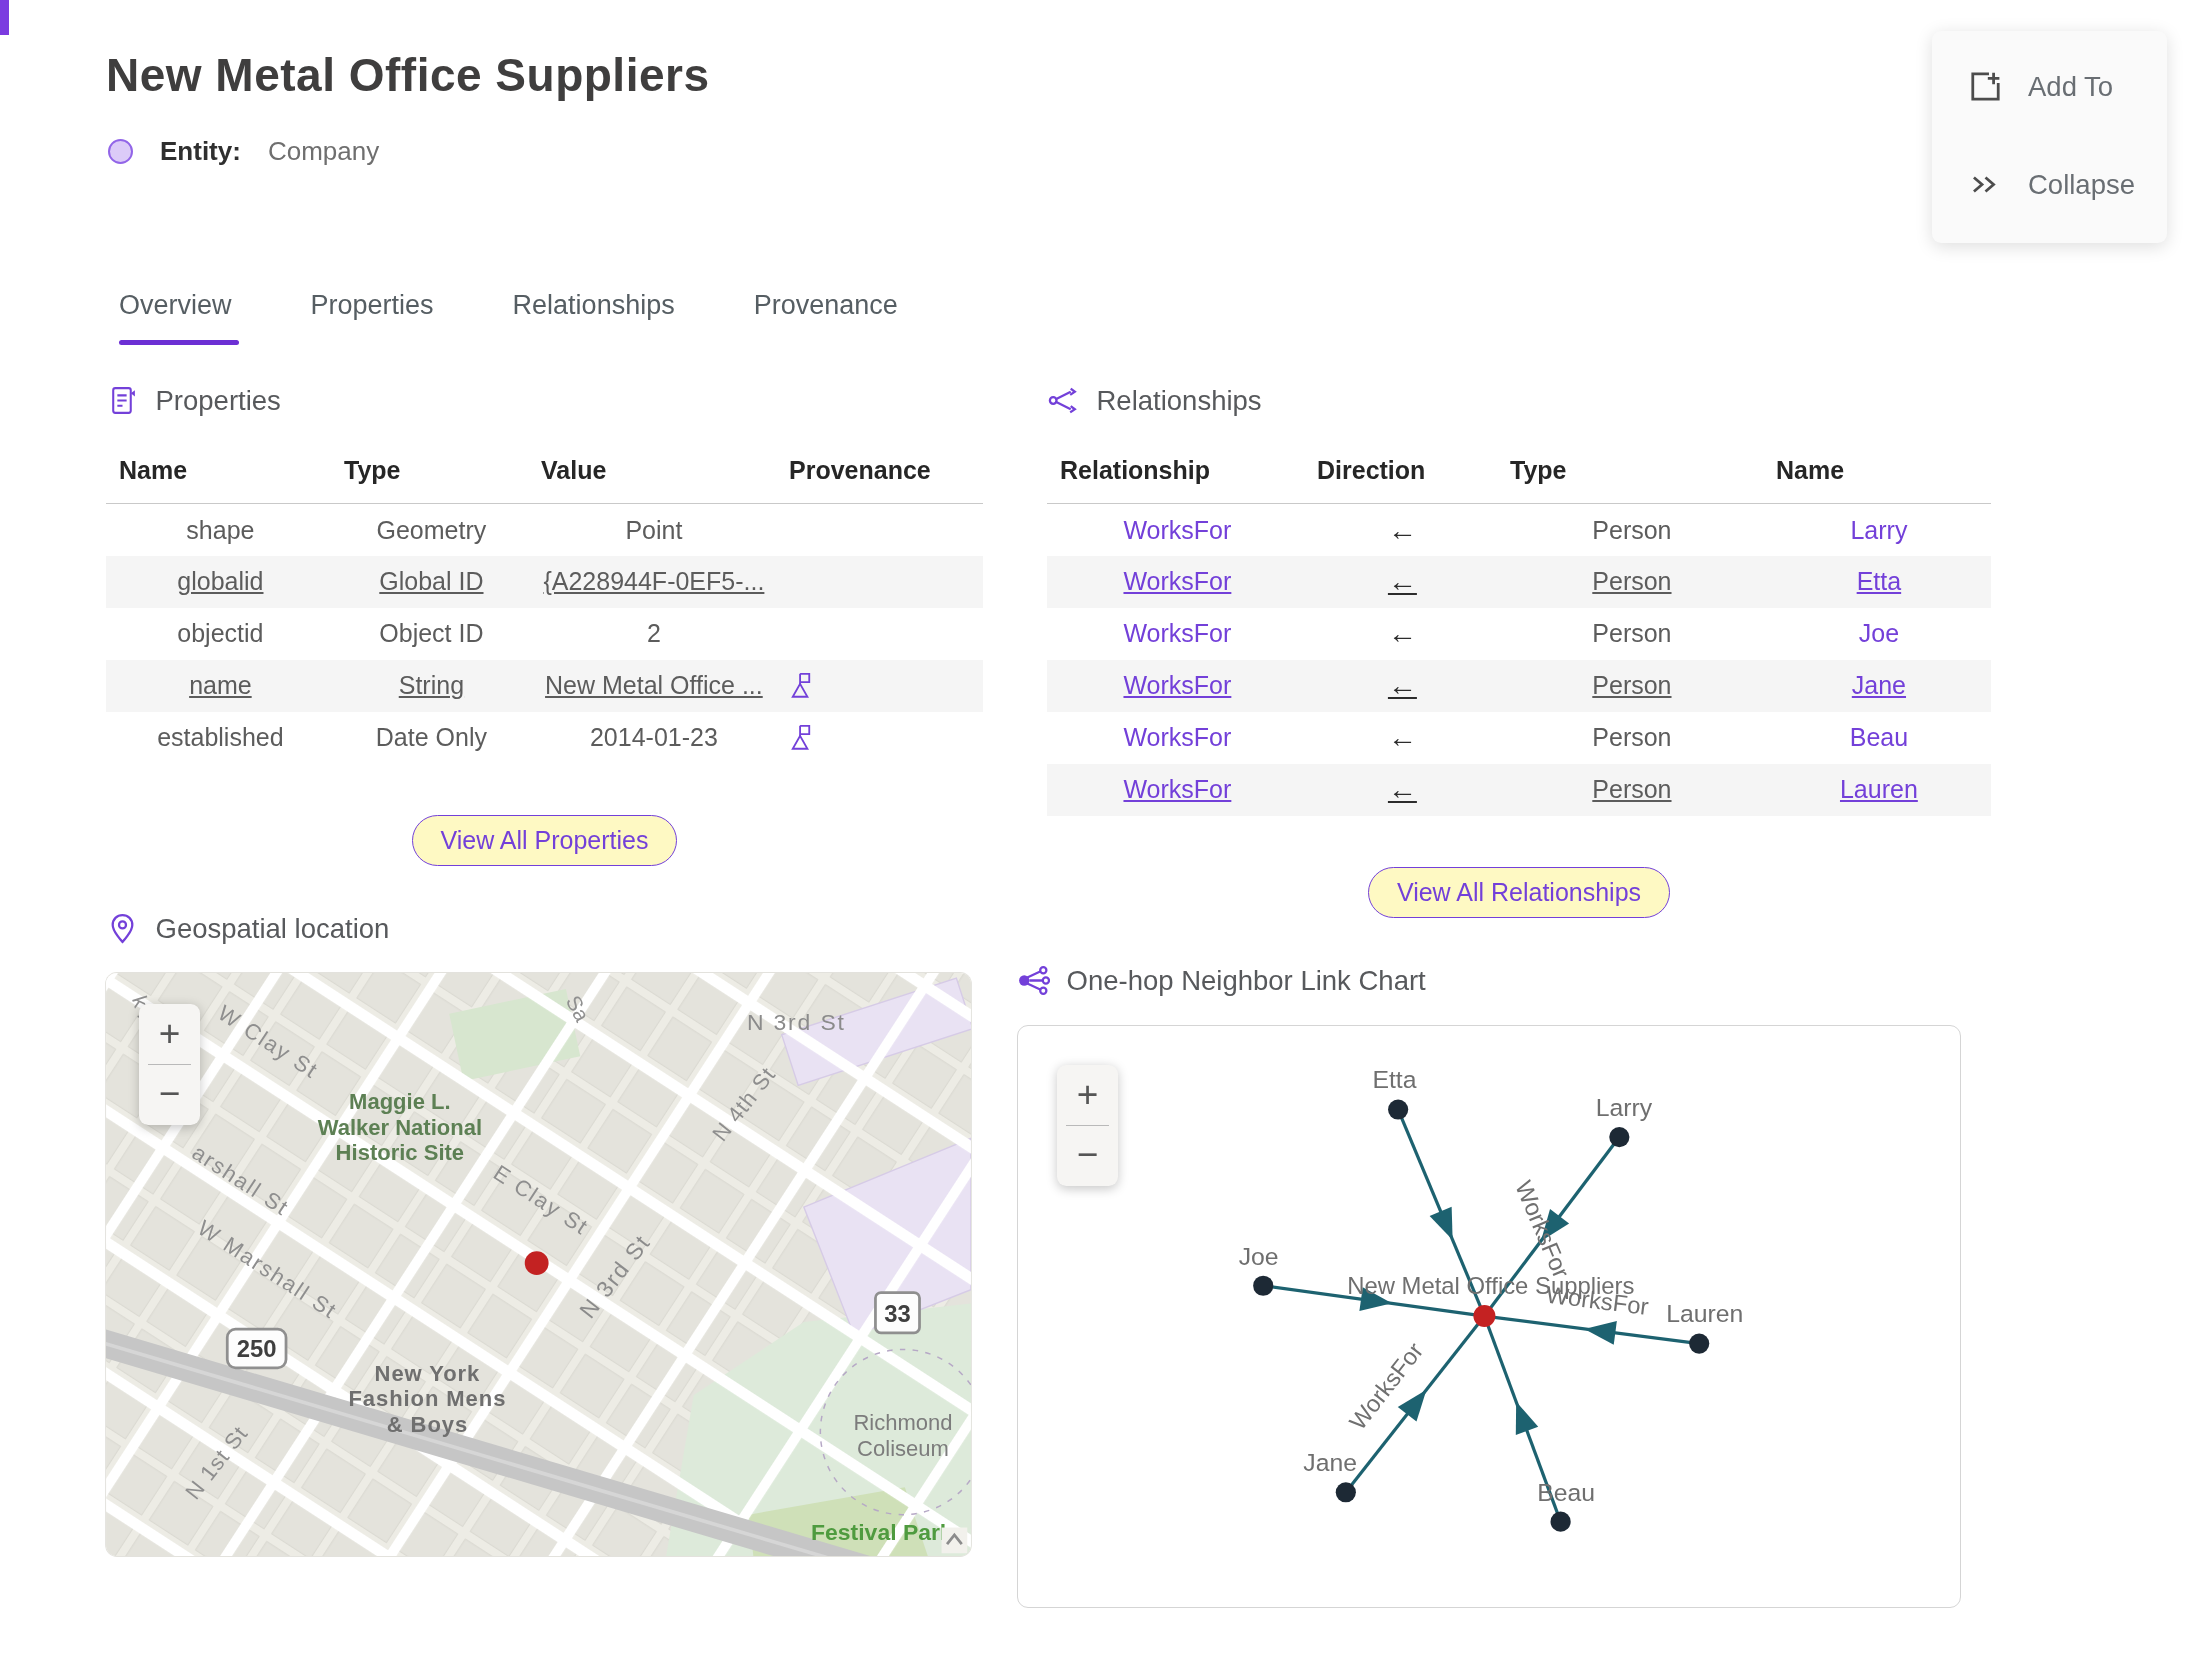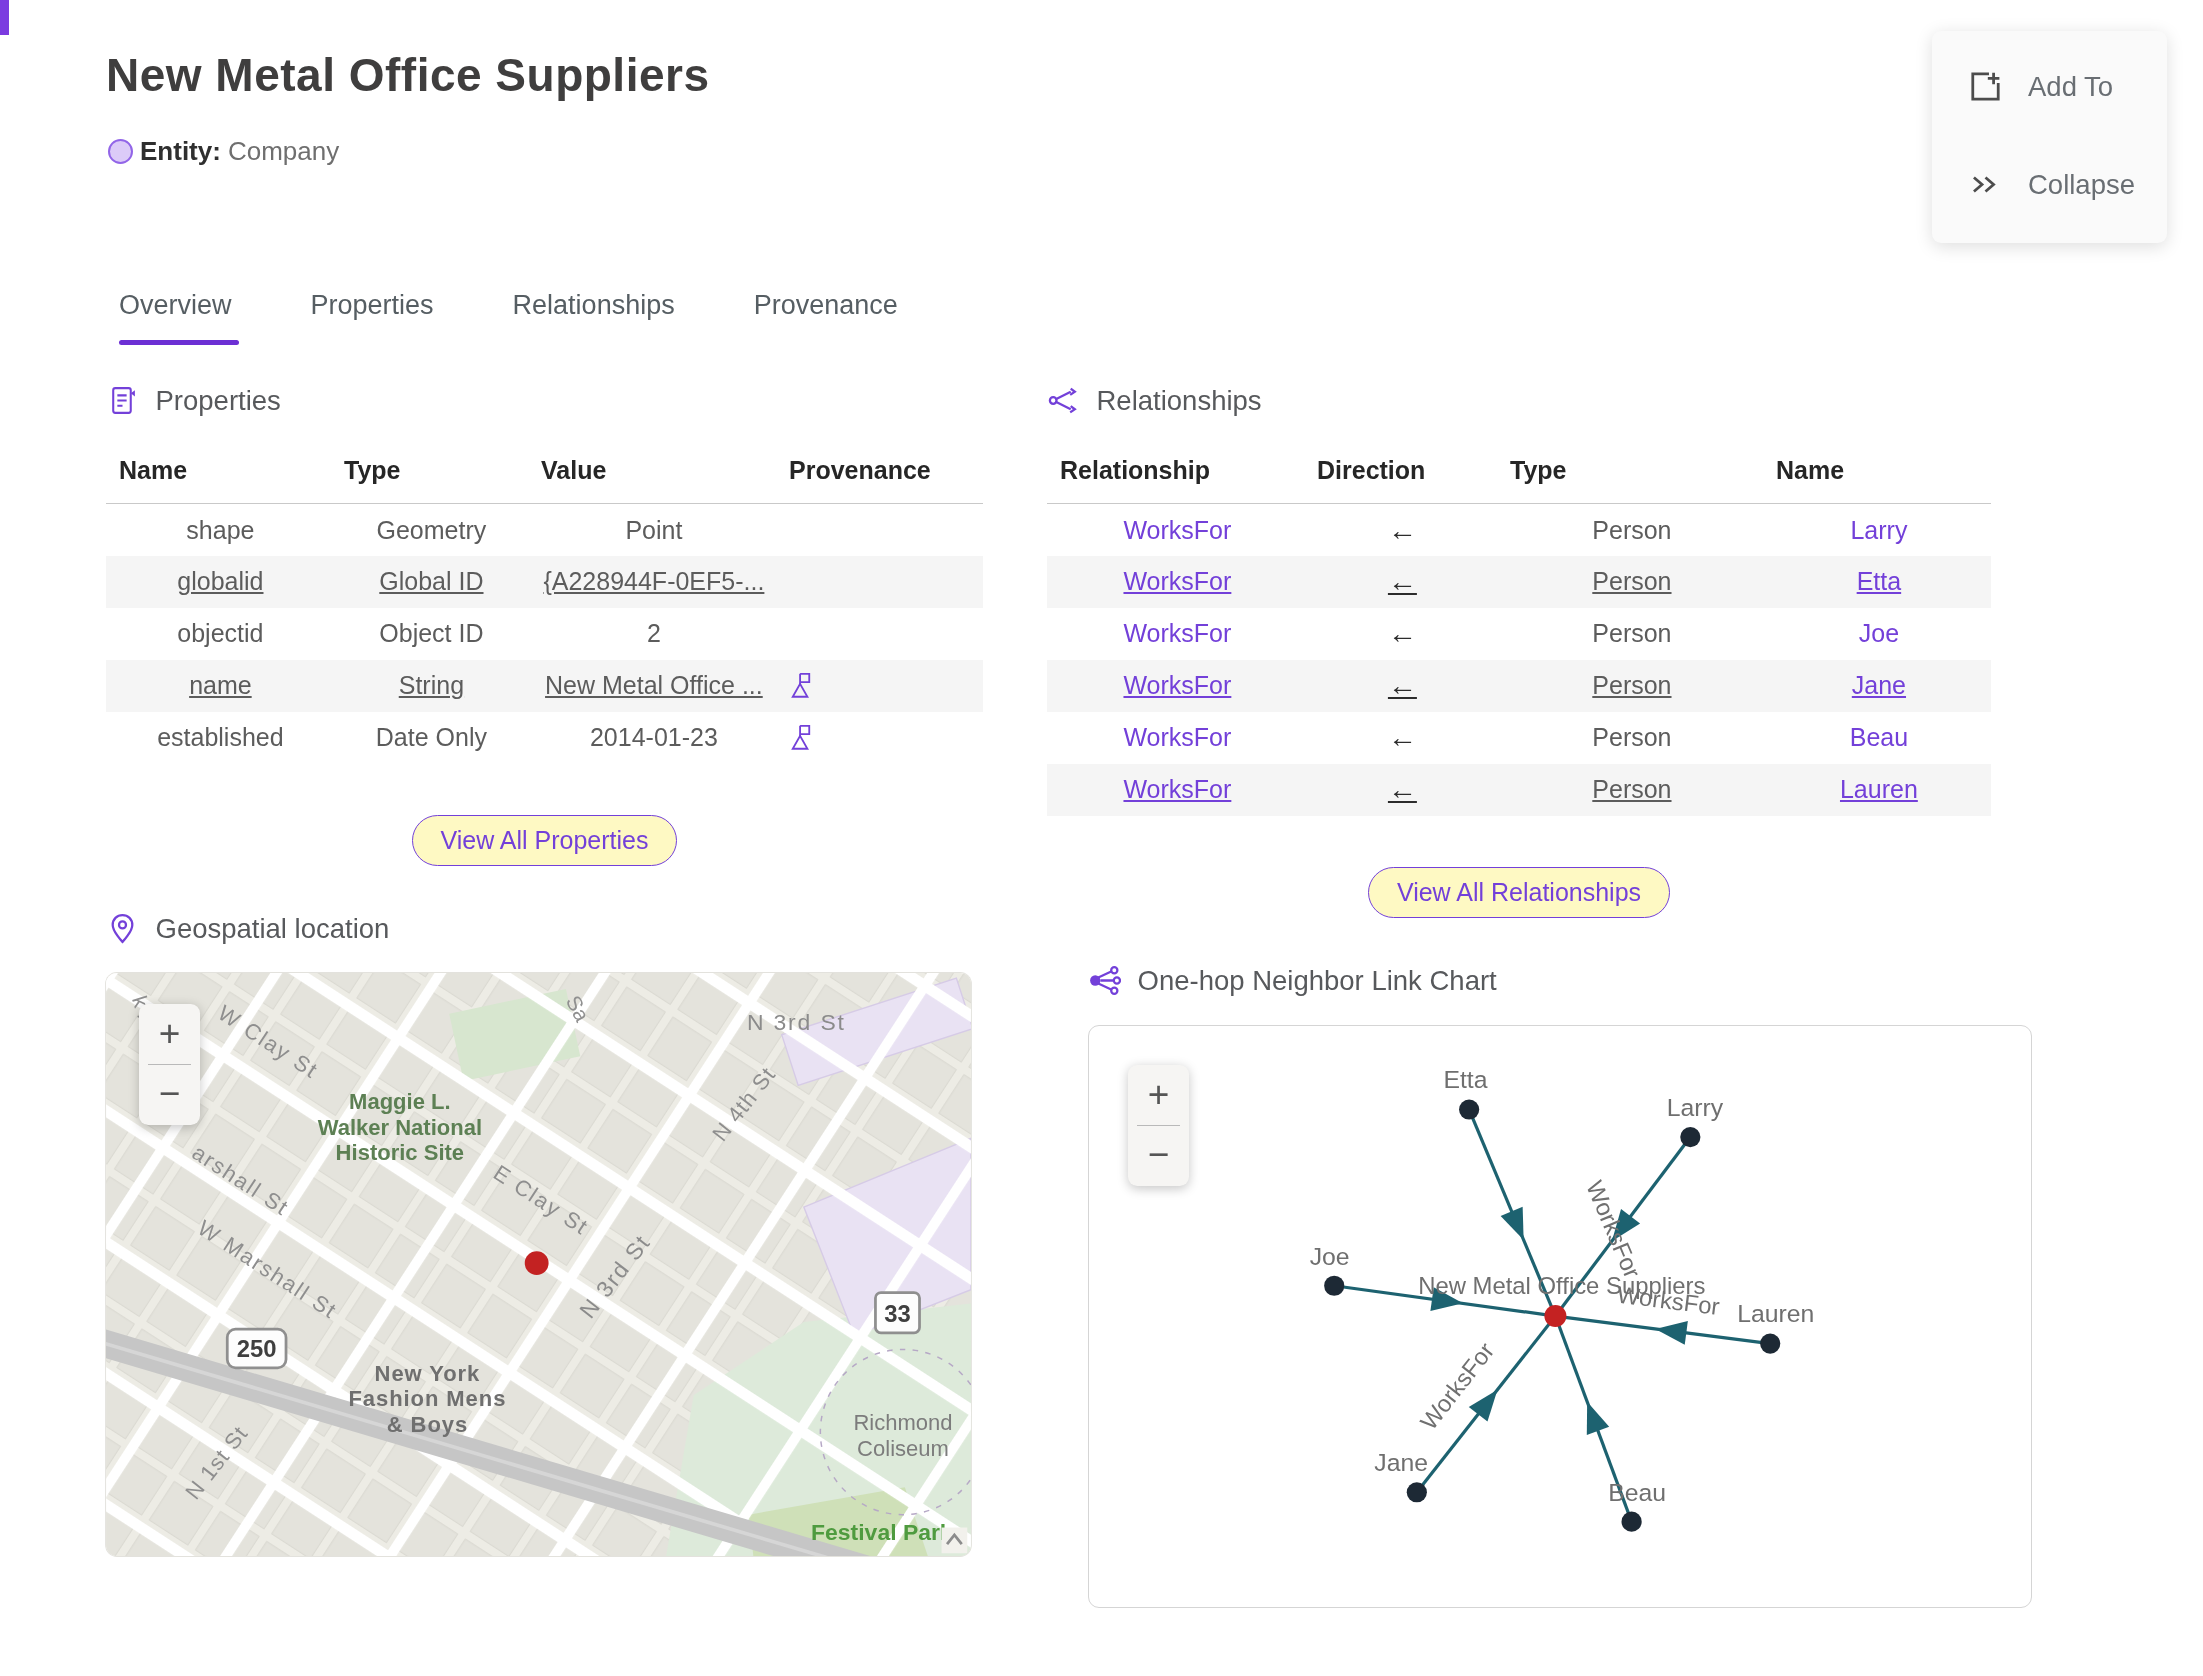--- a/index.html
+++ b/index.html
@@ -3,21 +3,21 @@
 <meta charset="utf-8">
 <style>
   * { margin:0; padding:0; box-sizing:border-box; }
   html,body { width:2204px; height:1677px; }
   body { position:relative; background:#ffffff; font-family:"Liberation Sans", sans-serif; overflow:hidden; color:#5c5c5c; }
 
   .corner-accent { position:absolute; left:0; top:0; width:9.2px; height:35px; background:#7b3be0; }
 
   
   .page-title { position:absolute; left:106px; top:48px; font-size:46px; font-weight:bold; color:#3f3e3e; letter-spacing:0.5px; }
-  .entity-row { position:absolute; left:108px; top:136px; display:flex; align-items:center; gap:7px; font-size:26px; }
+  .entity-row { position:absolute; left:108px; top:136px; display:flex; align-items:center; gap:27px; font-size:26px; }
   .entity-dot { width:25px; height:25px; border-radius:50%; background:#dccbf8; border:2.8px solid #9265e8; }
   .entity-label { font-weight:bold; color:#2f2f2f; }
   .entity-type { color:#6f6f6f;text-align:center; }
 
   
   .actions-card { position:absolute; right:37px; top:31px; width:235px; padding:37px 27.5px 40px 35px;
     background:#fafafa; border-radius:9.2px; box-shadow:0 3.7px 16.5px rgba(0,0,0,.13);
     display:flex; flex-direction:column; gap:61px; }
   .action-row { display:flex; align-items:center; gap:24px; cursor:pointer; }
   .action-label { font-size:27.5px; color:#696e73; }
@@ -41,21 +41,21 @@
   .lnk { color:#7340d9; cursor:pointer; }
   .dir-arrow { font-size:29px; color:#2c2c2c; }
   .flag-icon svg { width:24px; height:27.5px; display:block; }
 
   .view-all-wrap { text-align:center; margin-top:51px; }
   .view-all-btn { display:inline-block; font-size:25px; color:#7340d9; border:1.8px solid #7340d9;
     border-radius:917px; padding:10px 27.5px; background:#fef9c3; cursor:pointer; font-family:inherit; }
 
   
   .map-block  { position:absolute; left:106px;  top:912px; width:963px; }
-  .link-block { position:absolute; left:1088px; top:964px; width:944px; }
+  .link-block { position:absolute; left:1017px; top:964px; width:944px; }
   .panel { position:relative; margin-top:27.5px; border-radius:11px; overflow:hidden; }
   .map-panel { width:865px; height:583px; box-shadow:0 0 0 0.9px #e3e2dd; }
   .link-panel { width:944px; height:583px; border:0.9px solid #d5d5d5; background:#fff; }
 
   .zoom-card { position:absolute; width:61px; height:121px; background:#f6f5f3; border-radius:9.2px;
     box-shadow:0 2.8px 11px rgba(0,0,0,.22); display:flex; flex-direction:column; z-index:5; }
   .zoom-card .zbtn { flex:1; display:flex; align-items:center; justify-content:center;
     font-size:37px; color:#555; cursor:pointer; background:none; border:none; font-family:inherit; }
   .zoom-card .zdiv { height:0.9px; background:#b9b9b9; margin:0 9.2px; }
   .map-zoom  { left:33px; top:31px; }

